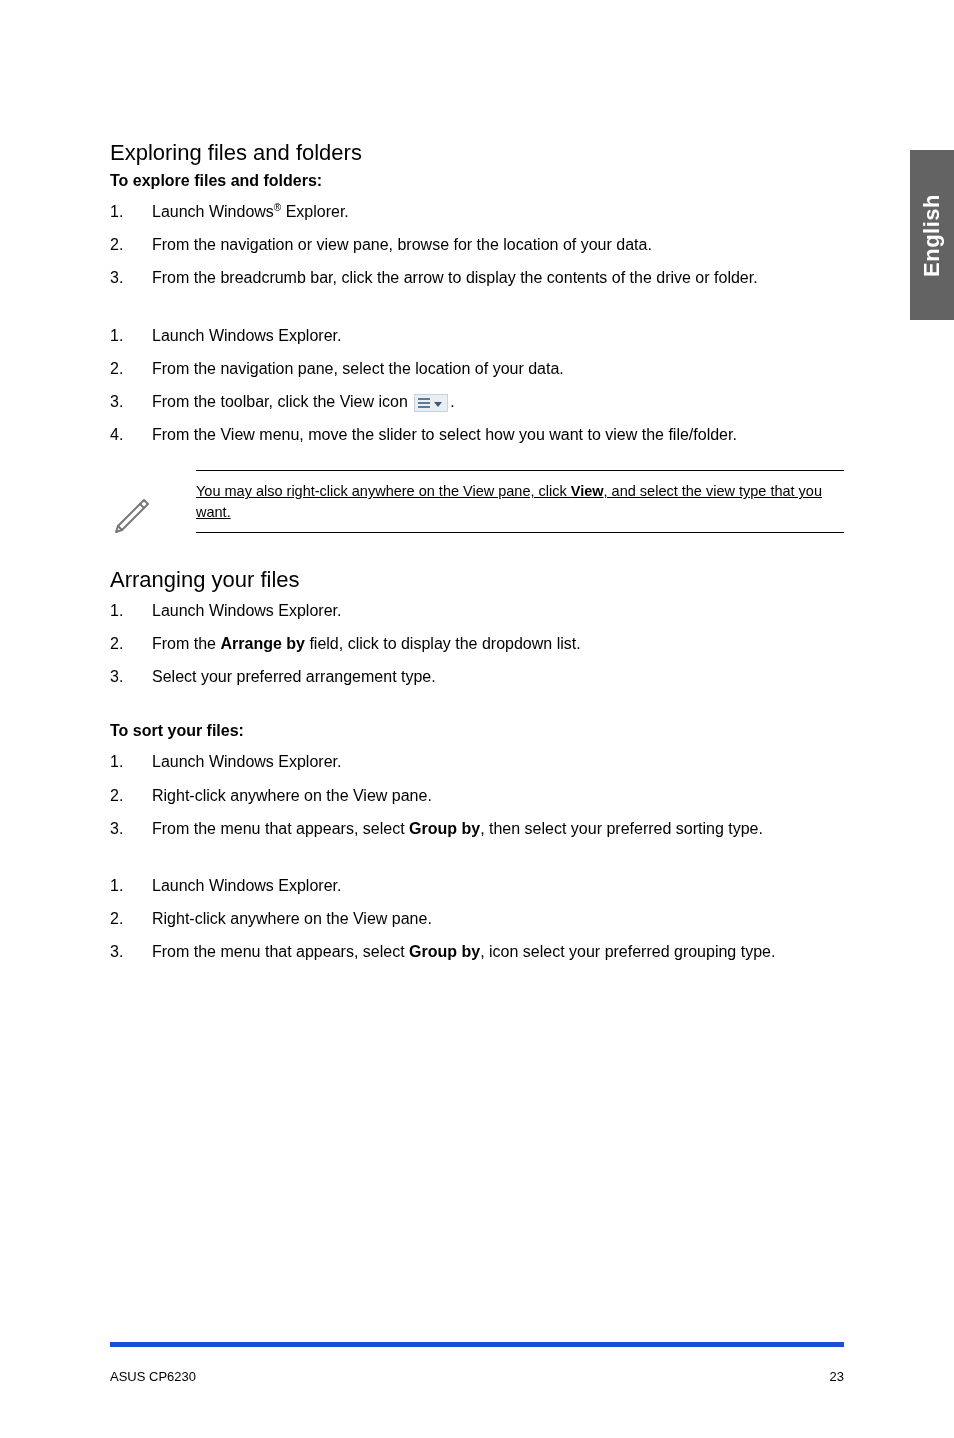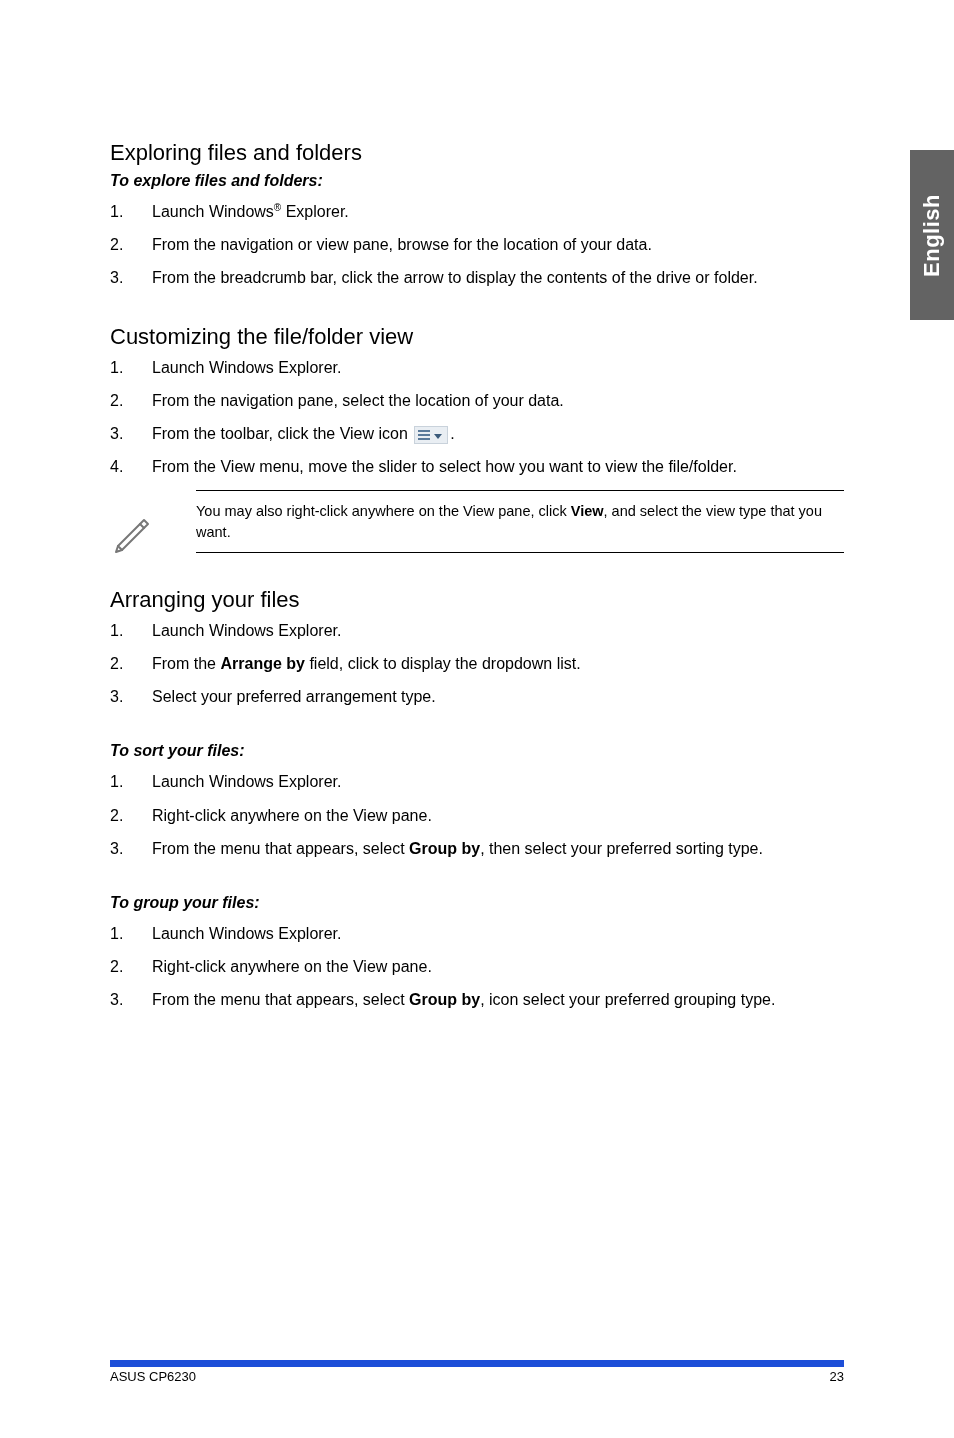--- a/index.html
+++ b/index.html
@@ -2,35 +2,35 @@
 <html><head>
 <meta charset="utf-8">
 <style>
   * { margin: 0; padding: 0; box-sizing: border-box; }
   html, body { width: 954px; height: 1438px; background: #fff; font-family: Arial, Helvetica, sans-serif; color: #000; }
   .page { position: relative; width: 954px; height: 1438px; padding: 140px 110px 0 110px; }
   .side-tab { position: absolute; right: 0; top: 150px; width: 44px; height: 170px; background: #636363; color: #fff; display: flex; align-items: center; justify-content: center; }
   .side-tab span { writing-mode: vertical-rl; transform: rotate(180deg); font-weight: bold; font-size: 22px; letter-spacing: 0.5px; }
   .section { margin-bottom: 34px; }
   .h2 { font-size: 22px; font-weight: normal; margin-bottom: 6px; }
-  .sub { font-size: 16px; font-weight: bold; margin-bottom: 10px; font-style: italic; }
+  .sub { font-size: 16px; font-weight: bold; margin-bottom: 10px; }
   ol { list-style: none; padding-left: 0; }
   ol li { font-size: 16px; line-height: 1.45; margin-bottom: 10px; display: flex; }
   ol li .num { width: 42px; flex-shrink: 0; }
   ol li .txt { flex: 1; }
   .sup { font-size: 10px; vertical-align: super; }
   .view-icon { display: inline-block; vertical-align: middle; width: 34px; height: 18px; background: #e9eef3; border: 1px solid #c9d2db; position: relative; margin: 0 2px; }
   .view-icon::before { content: ""; position: absolute; left: 3px; top: 3px; width: 12px; height: 2px; background: #5a7a9a; box-shadow: 0 4px 0 #5a7a9a, 0 8px 0 #5a7a9a; }
   .view-icon::after { content: ""; position: absolute; right: 5px; top: 7px; width: 0; height: 0; border-left: 4px solid transparent; border-right: 4px solid transparent; border-top: 5px solid #3a5a7a; }
-  .note-block { margin: 12px 0 0 0; padding-left: 86px; position: relative; }
+  .note-block { margin: 24px 0 0 0; padding-left: 86px; position: relative; text-decoration: underline; }
   .note-hr { border: none; border-top: 1px solid #000; margin: 0 0 10px 0; }
   .note-hr2 { border: none; border-top: 1px solid #000; margin: 10px 0 0 0; }
   .note-icon { position: absolute; left: 0; top: 18px; }
   .note-text { font-size: 14.5px; line-height: 1.4; }
-  .footer { position: absolute; bottom: 54px; left: 110px; right: 110px; border-top: 7px solid #1d4ed8; padding-top: 2px; display: flex; justify-content: space-between; font-size: 13px; text-align: right; }
+  .footer { position: absolute; bottom: 54px; left: 110px; right: 110px; border-top: 5px solid #1d4ed8; padding-top: 22px; display: flex; justify-content: space-between; font-size: 13px; text-align: right; }
 </style>
 </head>
 <body>
 
 <div class="page">
 
   <div class="side-tab">
     <span>English</span>
   </div>
 
@@ -47,21 +47,20 @@
         <span class="txt">From the navigation or view pane, browse for the location of your data.</span>
       </li>
       <li>
         <span class="num">3.</span>
         <span class="txt">From the breadcrumb bar, click the arrow to display the contents of the drive or folder.</span>
       </li>
     </ol>
   </div>
 
   <div class="section">
-    <div class="h2">Customizing the file/folder view</div>
     <ol>
       <li>
         <span class="num">1.</span>
         <span class="txt">Launch Windows Explorer.</span>
       </li>
       <li>
         <span class="num">2.</span>
         <span class="txt">From the navigation pane, select the location of your data.</span>
       </li>
       <li>
@@ -120,21 +119,20 @@
         <span class="txt">Right-click anywhere on the View pane.</span>
       </li>
       <li>
         <span class="num">3.</span>
         <span class="txt"><span>From the menu that appears, select </span><b>Group by</b><span>, then select your preferred sorting type.</span></span>
       </li>
     </ol>
   </div>
 
   <div class="section">
-    <div class="sub">To group your files:</div>
     <ol>
       <li>
         <span class="num">1.</span>
         <span class="txt">Launch Windows Explorer.</span>
       </li>
       <li>
         <span class="num">2.</span>
         <span class="txt">Right-click anywhere on the View pane.</span>
       </li>
       <li>

